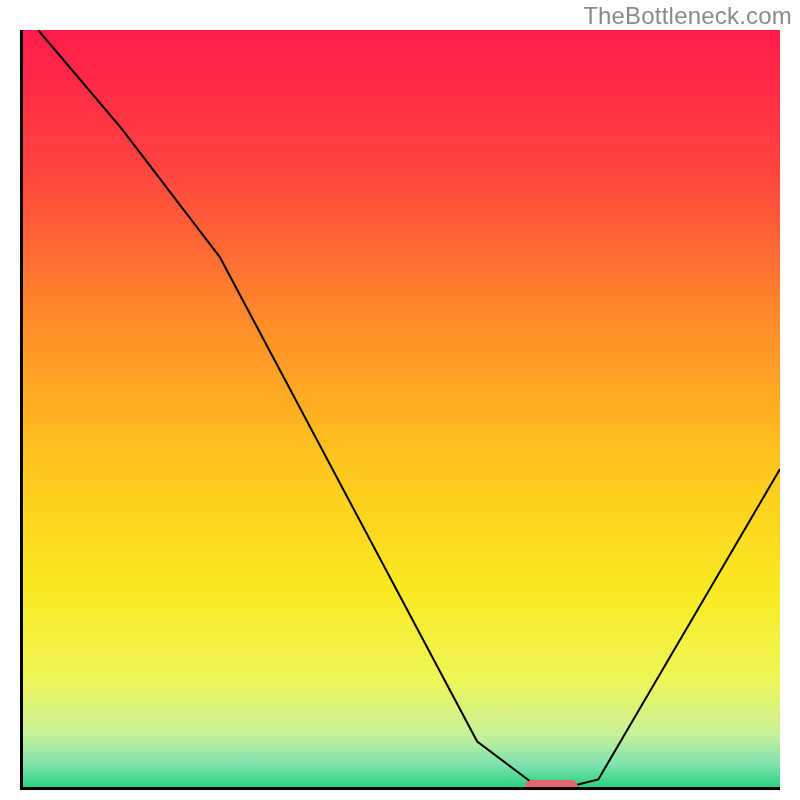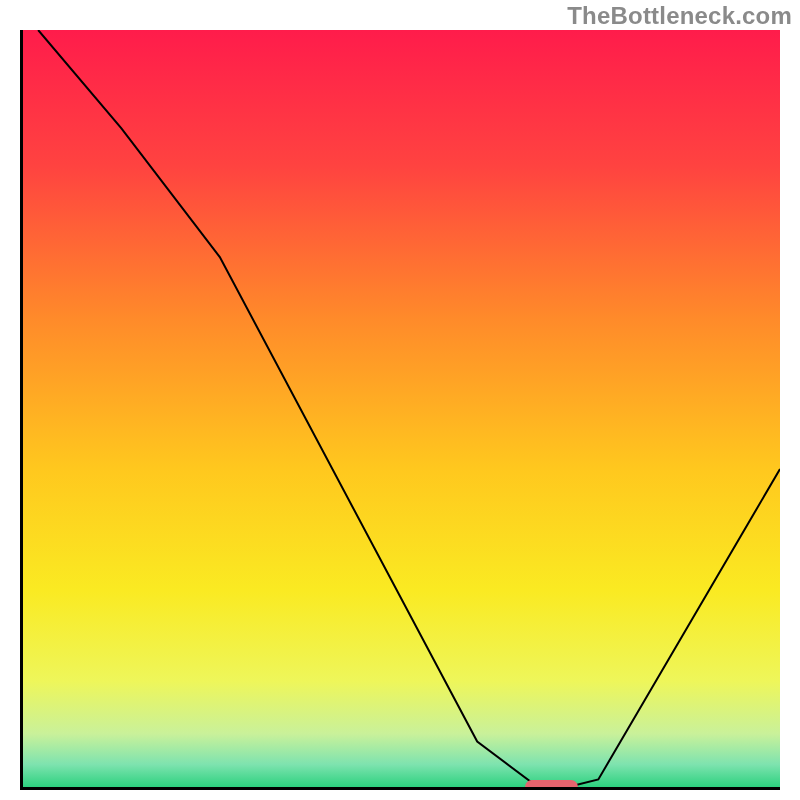--- a/index.html
+++ b/index.html
@@ -14,21 +14,21 @@
   .chart-wrap {
     position: relative;
     width: 800px;
     height: 800px;
   }
   .watermark {
     position: absolute;
     top: 2px;
     right: 8px;
     font-size: 24px;
-    font-weight: 700;
+    font-weight: 400;
     color: #8a8a8a;
     letter-spacing: 0.2px;
     z-index: 10;
   }
   
   .plot-frame {
     position: absolute;
     left: 20px;
     top: 30px;
     width: 760px;

